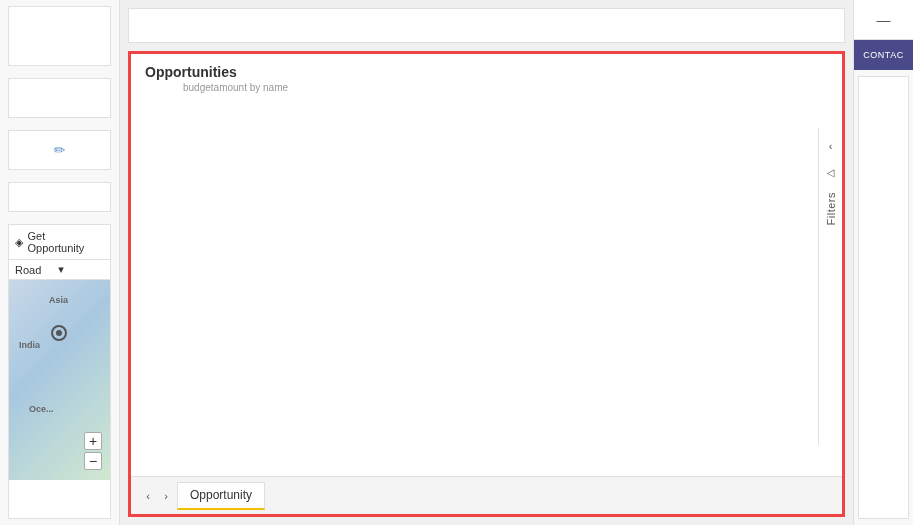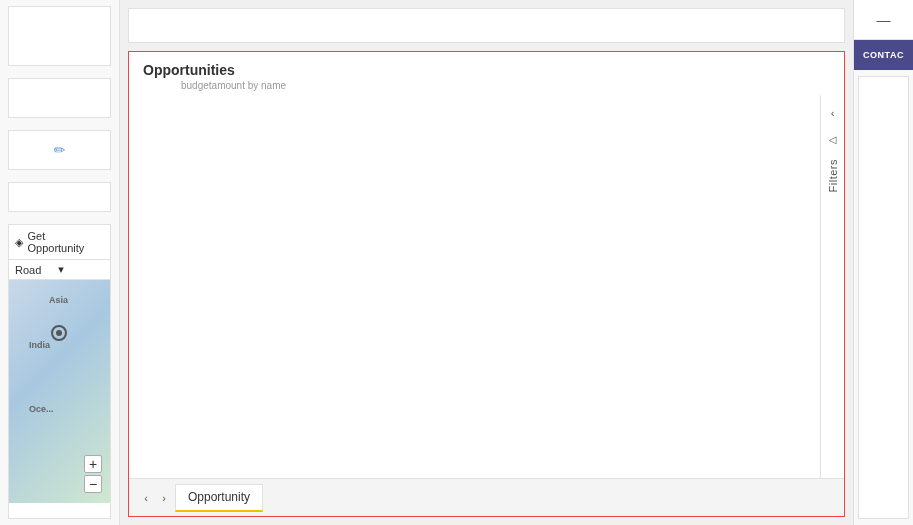--- a/index.html
+++ b/index.html
@@ -60,21 +60,21 @@
       color: #333;
       padding: 3px 6px;
       background: #fff;
       border-bottom: 1px solid #e0e0e0;
       cursor: pointer;
     }
 
     .map-area {
       background: linear-gradient(135deg, #c8d8e8 0%, #a8c8e0 40%, #d0e8d0 100%);
       width: 100%;
-      height: 223px;
+      height: 200px;
       position: relative;
       overflow: hidden;
     }
 
     .map-label {
       position: absolute;
       font-size: 9px;
       color: #666;
       font-weight: bold;
     }
@@ -144,26 +144,27 @@
     .top-card {
       background: #fff;
       border: 1px solid #e0e0e0;
       min-height: 35px;
       flex-shrink: 0;
     }
 
     
     .opportunities-card {
       background: #fff;
-      border: 1px solid #ef4444;
+      border: 3px solid #ef4444;
       flex: 1;
       display: flex;
       flex-direction: column;
       position: relative;
       overflow: hidden;
+      gap: 31px;
     }
 
     .opportunities-header {
       padding: 10px 14px 4px 14px;
       border-bottom: none;
     }
 
     .opportunities-title {
       font-size: 14px;
       font-weight: 600;
@@ -295,21 +296,21 @@
       justify-content: center;
       font-size: 14px;
       color: #555;
     }
 
     .contact-section {
       background: #4a4a8a;
       color: #fff;
       padding: 4px 18px;
       font-size: 9px;
-      font-weight: 700;
+      font-weight: 400;
       letter-spacing: 0.5px;
       cursor: pointer;
       writing-mode: horizontal-tb;
       text-align: center;
       min-height: 30px;
       display: flex;
       align-items: center;
       justify-content: center;
     }
 
@@ -339,21 +340,21 @@
     <div class="get-directions-btn">
       <span style="font-size:11px;">◈</span>
       <span>Get Opportunity</span>
     </div>
     <div class="road-dropdown">
       <span>Road</span>
       <span>▾</span>
     </div>
     <div class="map-area">
       <span class="map-label" style="top:15px;left:40px;">Asia</span>
-      <span class="map-label" style="top:60px;left:10px;margin-left:10px;">India</span>
+      <span class="map-label" style="top:60px;left:10px;">India</span>
       <span class="map-label" style="top:124px;left:20px;">Oce...</span>
       <div class="map-pin"></div>
       <div class="zoom-plus">+</div>
       <div class="zoom-minus">−</div>
     </div>
   </div>
 </div>
 
 <div class="main-content">
 

